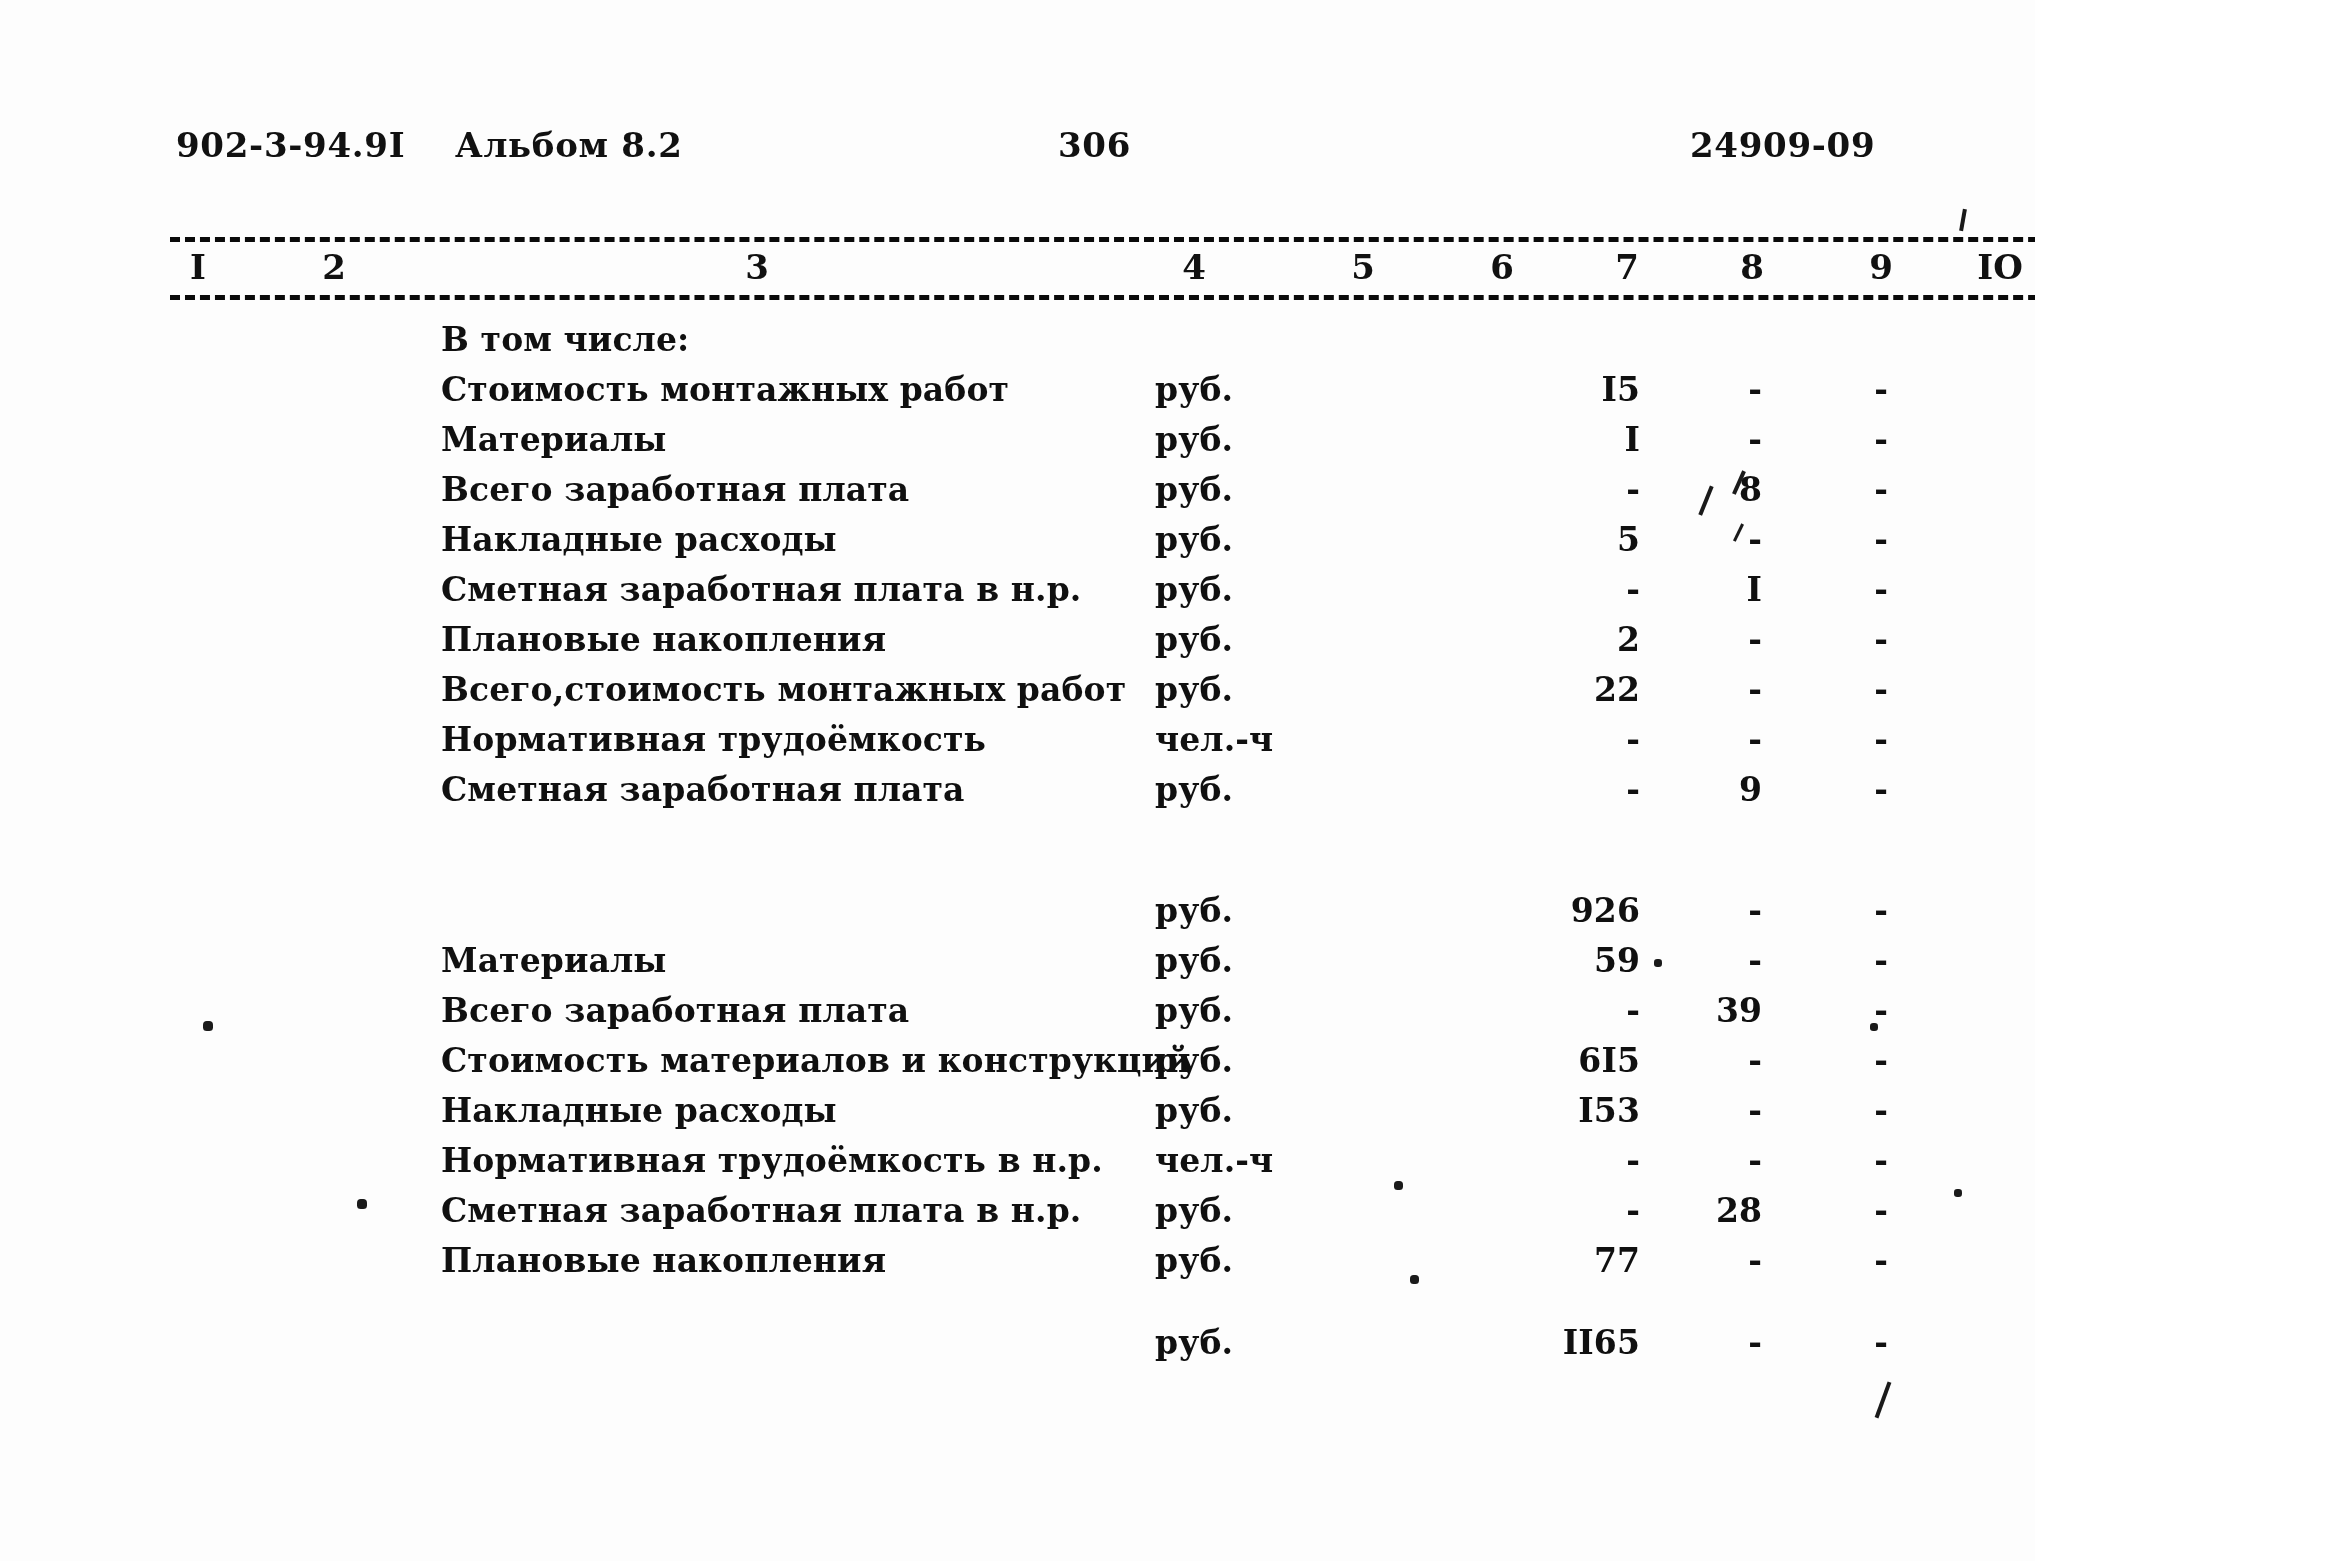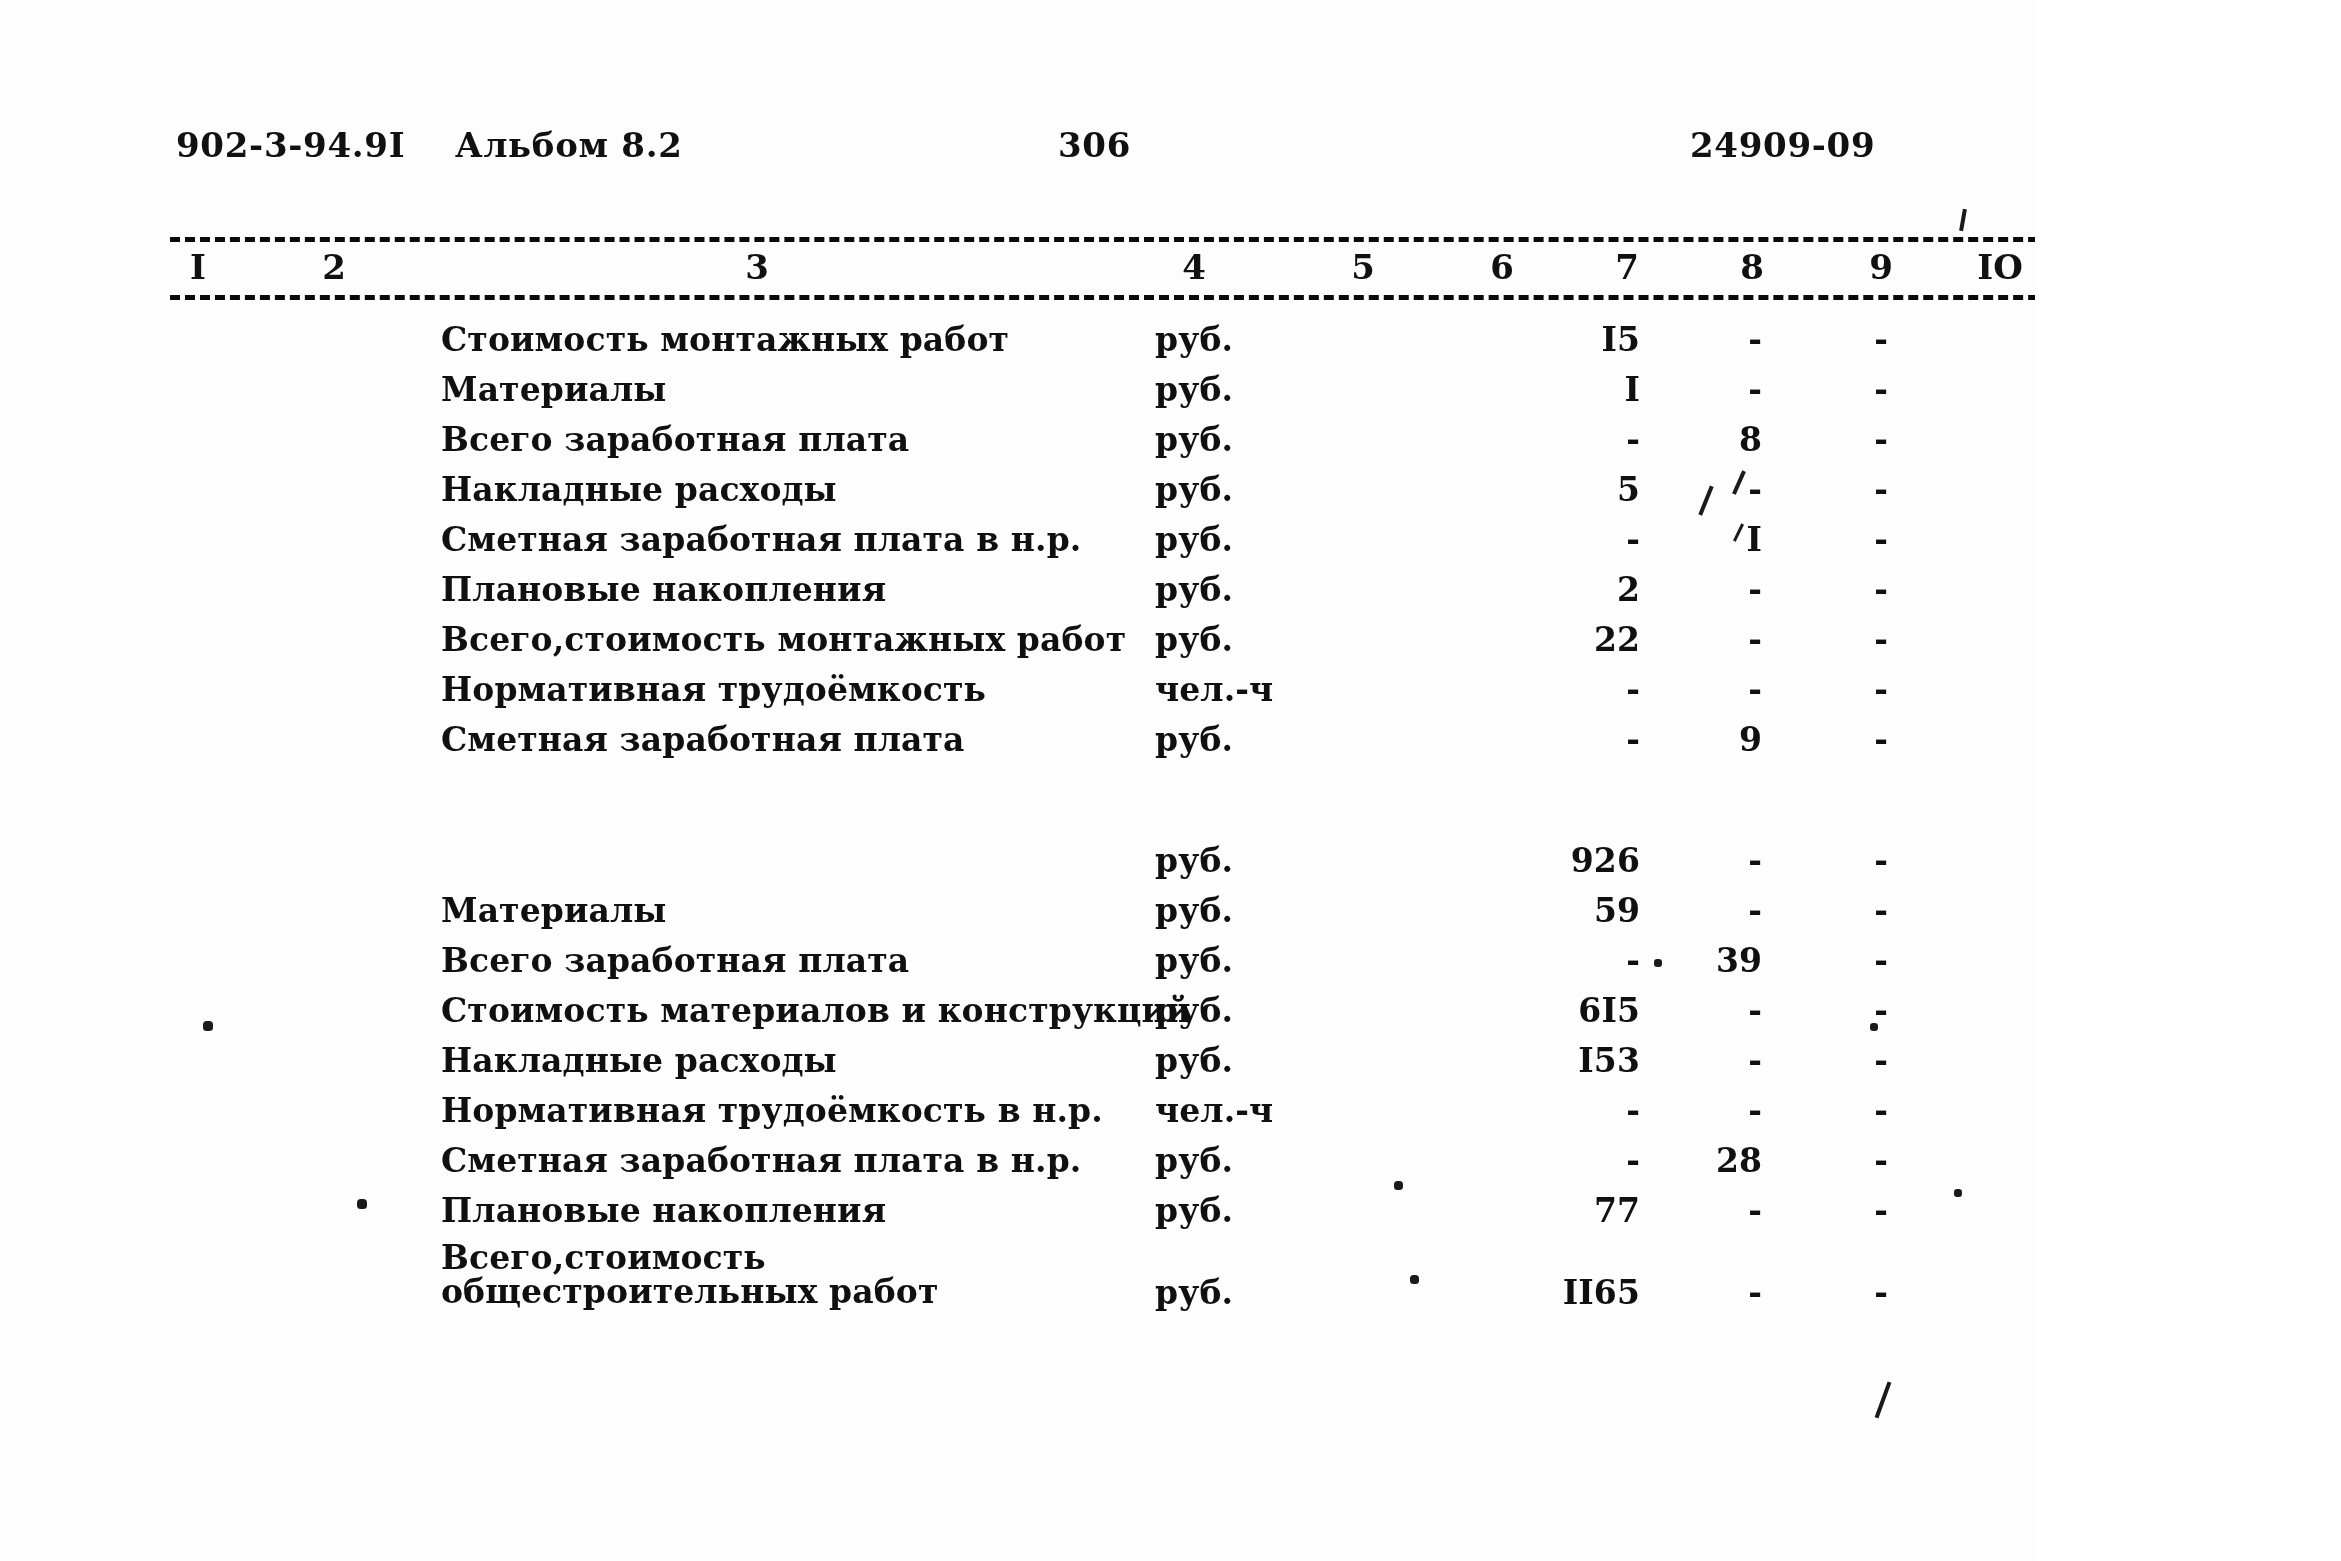--- a/index.html
+++ b/index.html
@@ -136,20 +136,23 @@
       <div class="colnum" style="left: 1502px;">6</div>
       <div class="colnum" style="left: 1627px;">7</div>
       <div class="colnum" style="left: 1752px;">8</div>
       <div class="colnum" style="left: 1881px;">9</div>
       <div class="colnum" style="left: 2000px;">IO</div>
       <div class="colnum" style="left: 2123px;">II</div>
     </div>
 
   <div id="tbody">
       <div class="row">
+        <div class="cell c-label">В том числе:</div>
+      </div>
+      <div class="row">
         <div class="cell c-label">Стоимость монтажных работ</div>
         <div class="cell c-unit">руб.</div>
         <div class="cell c-num c7">I5</div>
         <div class="cell c-num c8">-</div>
         <div class="cell c-num c9">-</div>
         <div class="cell c-num c11">-</div>
       </div>
       <div class="row">
         <div class="cell c-label">Материалы</div>
         <div class="cell c-unit">руб.</div>
@@ -272,21 +275,20 @@
       </div>
       <div class="row">
         <div class="cell c-label">Плановые накопления</div>
         <div class="cell c-unit">руб.</div>
         <div class="cell c-num c7">77</div>
         <div class="cell c-num c8">-</div>
         <div class="cell c-num c9">-</div>
         <div class="cell c-num c11">-</div>
       </div>
       <div class="row tall">
-        <div class="cell c-label two-line">Всего,стоимость общестроительных работ</div>
         <div class="cell c-unit" style="top: 32px;">руб.</div>
         <div class="cell c-num c7" style="top: 32px;">II65</div>
         <div class="cell c-num c8" style="top: 32px;">-</div>
         <div class="cell c-num c9" style="top: 32px;">-</div>
         <div class="cell c-num c11" style="top: 32px;">-</div>
       </div>
     </div>
 
   <span class="speck" style="left:203px; top:1021px; width:9.6px; height:9.6px;"></span>
   <span class="speck" style="left:357px; top:1199px; width:9.6px; height:9.6px;"></span>

